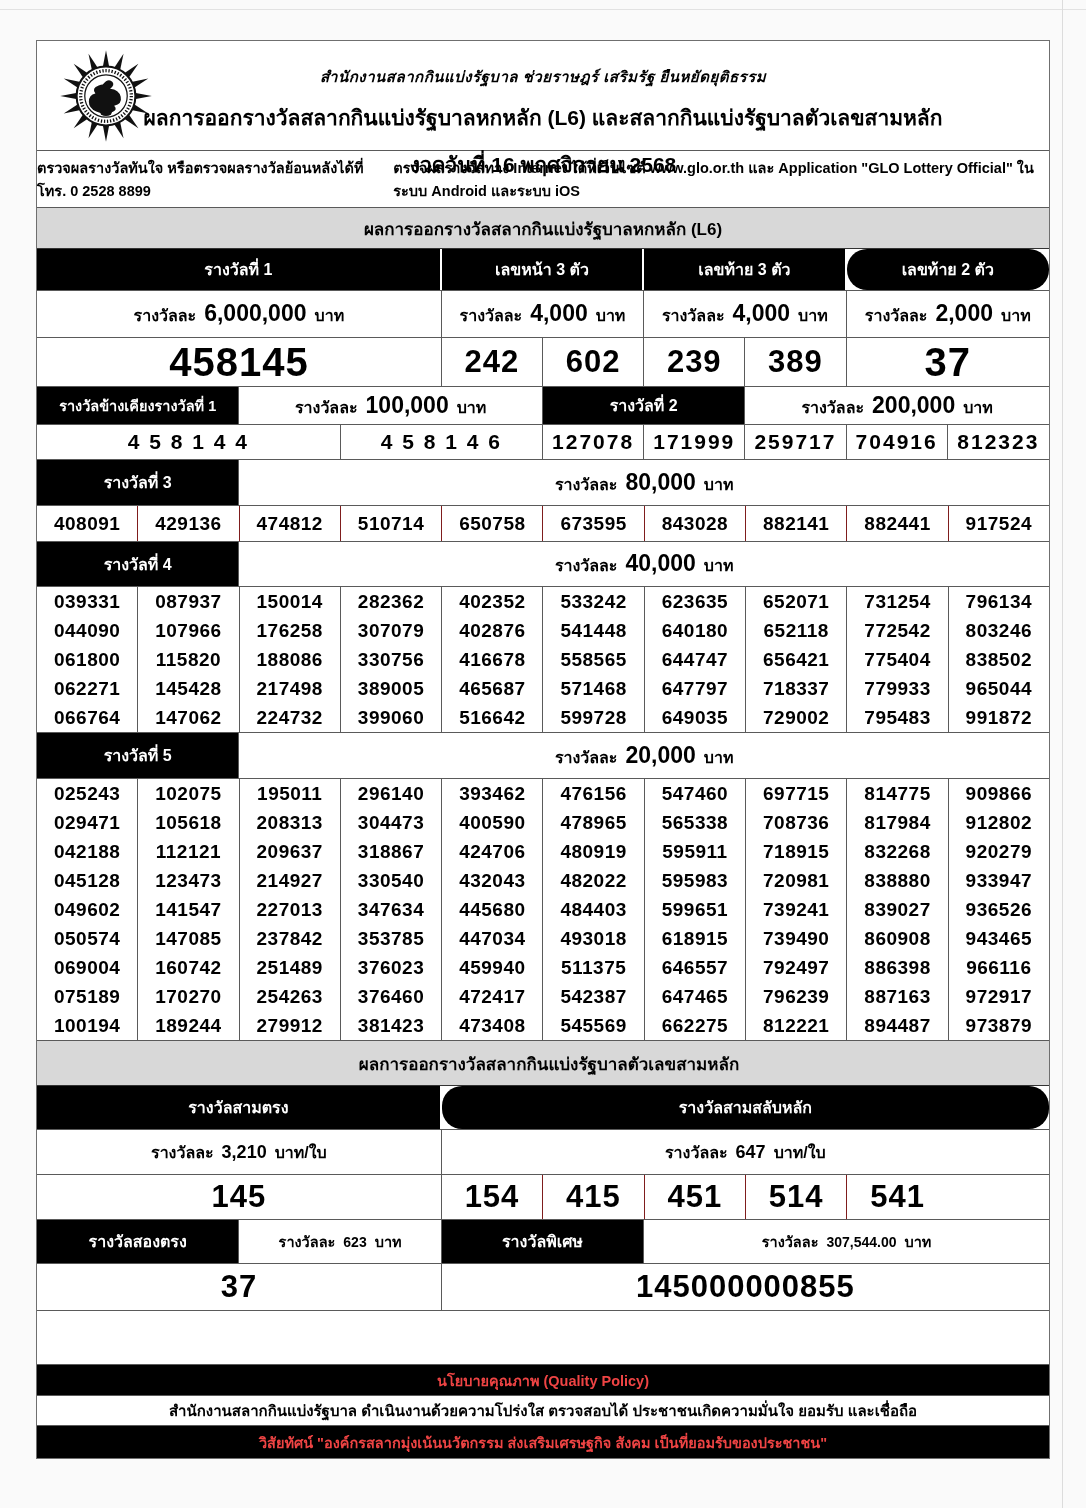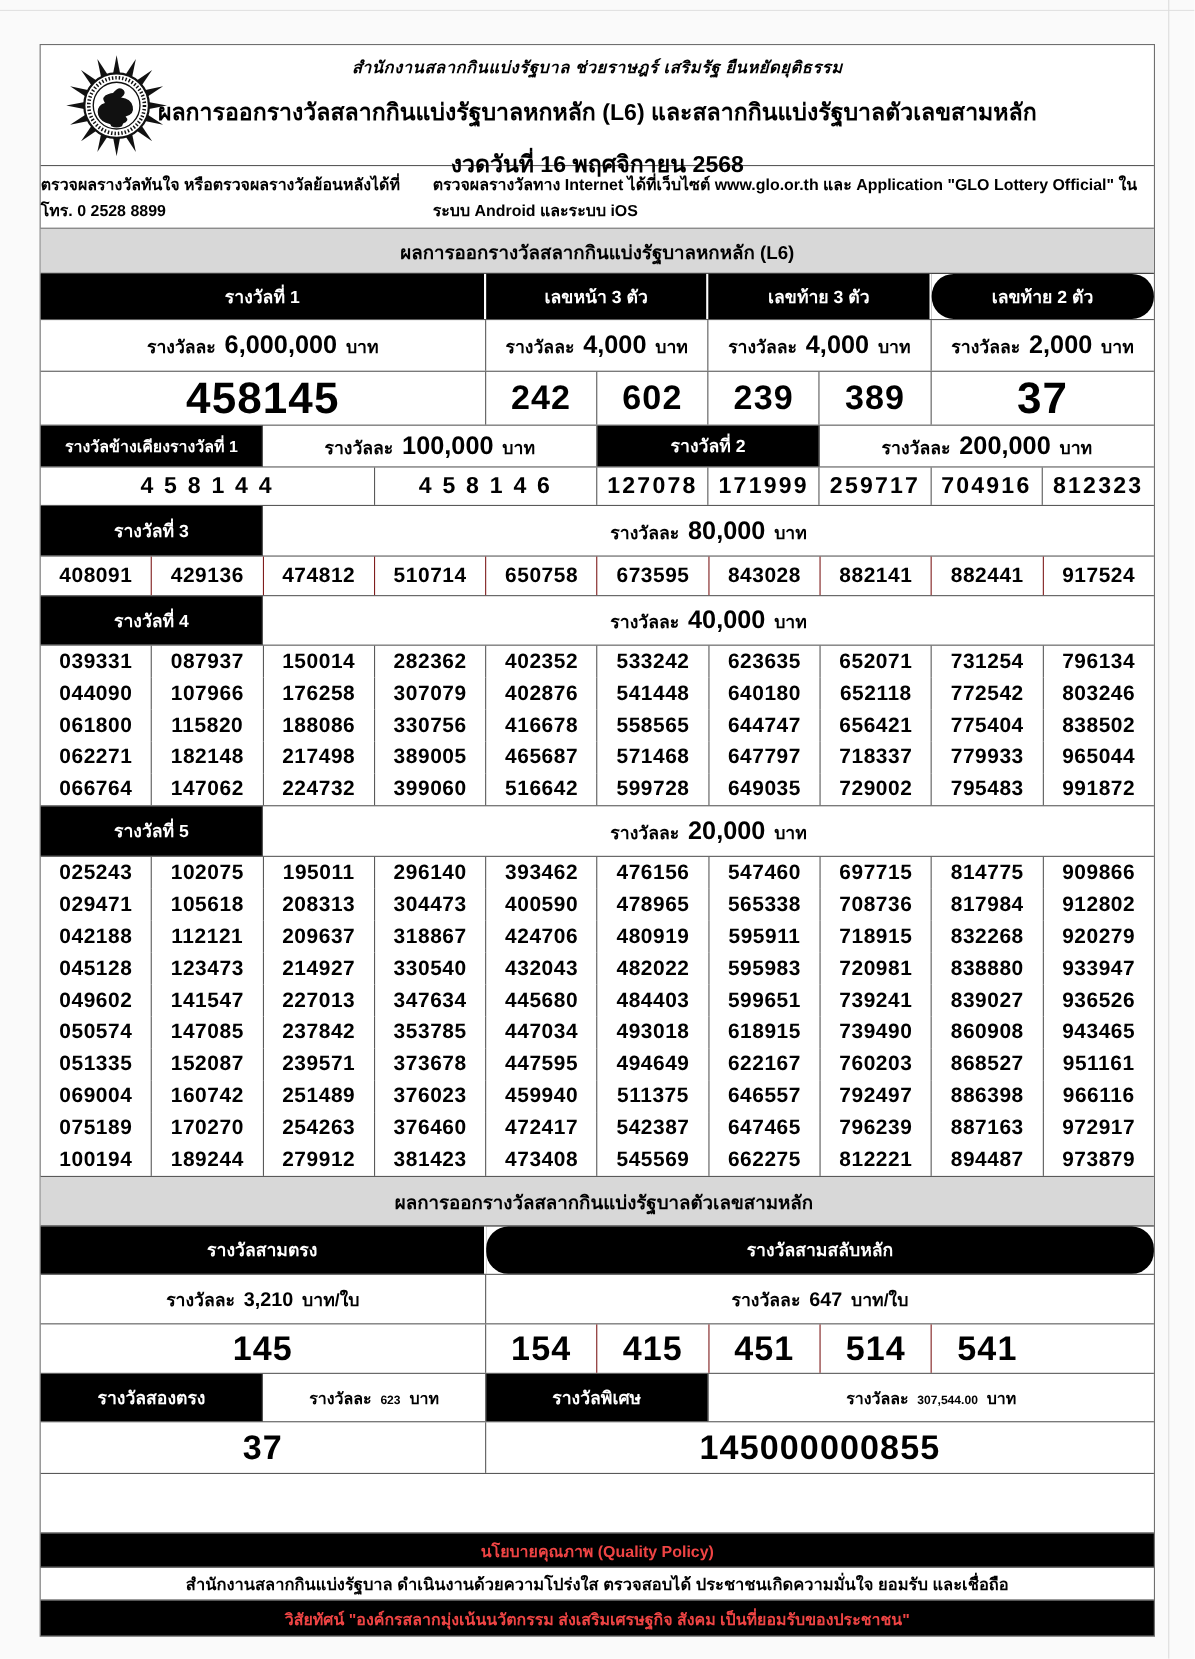--- a/index.html
+++ b/index.html
@@ -18,41 +18,41 @@
   }
   .row{display:flex;border-bottom:1px solid #5a5a5a;box-sizing:border-box;}
   .cell{display:flex;align-items:center;justify-content:center;box-sizing:border-box;
         border-right:1px solid #5a5a5a;text-align:right;overflow:hidden;}
   .cell:last-child{border-right:none;border-radius:20px;}
   .black{background:#000;color:#fff;}
   .black.wsep{border-right:2px solid #fff;}
   .w10{width:10%}.w20{width:20%}.w30{width:30%}.w40{width:40%}.w50{width:50%}.w60{width:60%}.w80{width:80%}
   
   .hdr{position:relative;height:110px;border-bottom:1px solid #5a5a5a;box-sizing:border-box;}
-  .hdr-text{position:absolute;left:0;right:0;top:8px;text-align:center;}
+  .hdr-text{position:absolute;left:0;right:0;top:24px;text-align:center;}
   .motto{font-size:15px;font-style:italic;font-weight:600;letter-spacing:.5px;}
   .doc-title{font-size:21px;font-weight:700;margin-top:12px;}
   .draw-date{font-size:21px;font-weight:700;margin-top:14px;}
   .logo{position:absolute;left:20px;top:6px;width:98px;height:98px;}
   
   .info{height:57px;border-bottom:1px solid #5a5a5a;box-sizing:border-box;
         display:flex;flex-direction:row;align-items:center;justify-content:center;gap:4px;}
   .info div{font-size:14.5px;font-weight:600;}
   
   .graybar{height:41px;background:#d8d8d8;border-bottom:1px solid #333;
            display:flex;align-items:center;justify-content:center;
            font-size:17px;font-weight:700;box-sizing:border-box;}
   
   .lbl{font-size:16px;font-weight:700;}
   .lbl-sm{font-size:14.5px;font-weight:700;}
   .amt{display:flex;align-items:baseline;justify-content:center;gap:8px;}
   .amt .p,.amt .s{font-size:16px;font-weight:700;}
   .amt .v{font-size:23px;font-weight:700;}
   .amt-sm .p,.amt-sm .s{font-size:14.5px;font-weight:700;}
-  .amt-sm .v{font-size:11px;font-weight:700;}
+  .amt-sm .v{font-size:14px;font-weight:700;}
   
   .num-xl{font-size:40px;font-weight:700;letter-spacing:1px;}
   .num-lg{font-size:31px;font-weight:700;letter-spacing:1px;}
   .num-md{font-size:21px;font-weight:700;letter-spacing:2px;}
   .num-sm{font-size:19px;font-weight:700;letter-spacing:.5px;}
   
   .rep{display:flex;width:100%;}
   .rep .gcell{flex:1;display:flex;align-items:center;justify-content:center;
               border-right:1px solid #7f1d1d;box-sizing:border-box;}
   .rep .gcell:last-child{border-right:none;}
@@ -265,21 +265,21 @@
         <div class="gcell">330756</div>
         <div class="gcell">416678</div>
         <div class="gcell">558565</div>
         <div class="gcell">644747</div>
         <div class="gcell">656421</div>
         <div class="gcell">775404</div>
         <div class="gcell">838502</div>
       </div>
       <div class="grow">
         <div class="gcell">062271</div>
-        <div class="gcell">182148</div>
+        <div class="gcell">145428</div>
         <div class="gcell">217498</div>
         <div class="gcell">389005</div>
         <div class="gcell">465687</div>
         <div class="gcell">571468</div>
         <div class="gcell">647797</div>
         <div class="gcell">718337</div>
         <div class="gcell">779933</div>
         <div class="gcell">965044</div>
       </div>
       <div class="grow">
@@ -373,32 +373,20 @@
         <div class="gcell">237842</div>
         <div class="gcell">353785</div>
         <div class="gcell">447034</div>
         <div class="gcell">493018</div>
         <div class="gcell">618915</div>
         <div class="gcell">739490</div>
         <div class="gcell">860908</div>
         <div class="gcell">943465</div>
       </div>
       <div class="grow">
-        <div class="gcell">051335</div>
-        <div class="gcell">152087</div>
-        <div class="gcell">239571</div>
-        <div class="gcell">373678</div>
-        <div class="gcell">447595</div>
-        <div class="gcell">494649</div>
-        <div class="gcell">622167</div>
-        <div class="gcell">760203</div>
-        <div class="gcell">868527</div>
-        <div class="gcell">951161</div>
-      </div>
-      <div class="grow">
         <div class="gcell">069004</div>
         <div class="gcell">160742</div>
         <div class="gcell">251489</div>
         <div class="gcell">376023</div>
         <div class="gcell">459940</div>
         <div class="gcell">511375</div>
         <div class="gcell">646557</div>
         <div class="gcell">792497</div>
         <div class="gcell">886398</div>
         <div class="gcell">966116</div>

